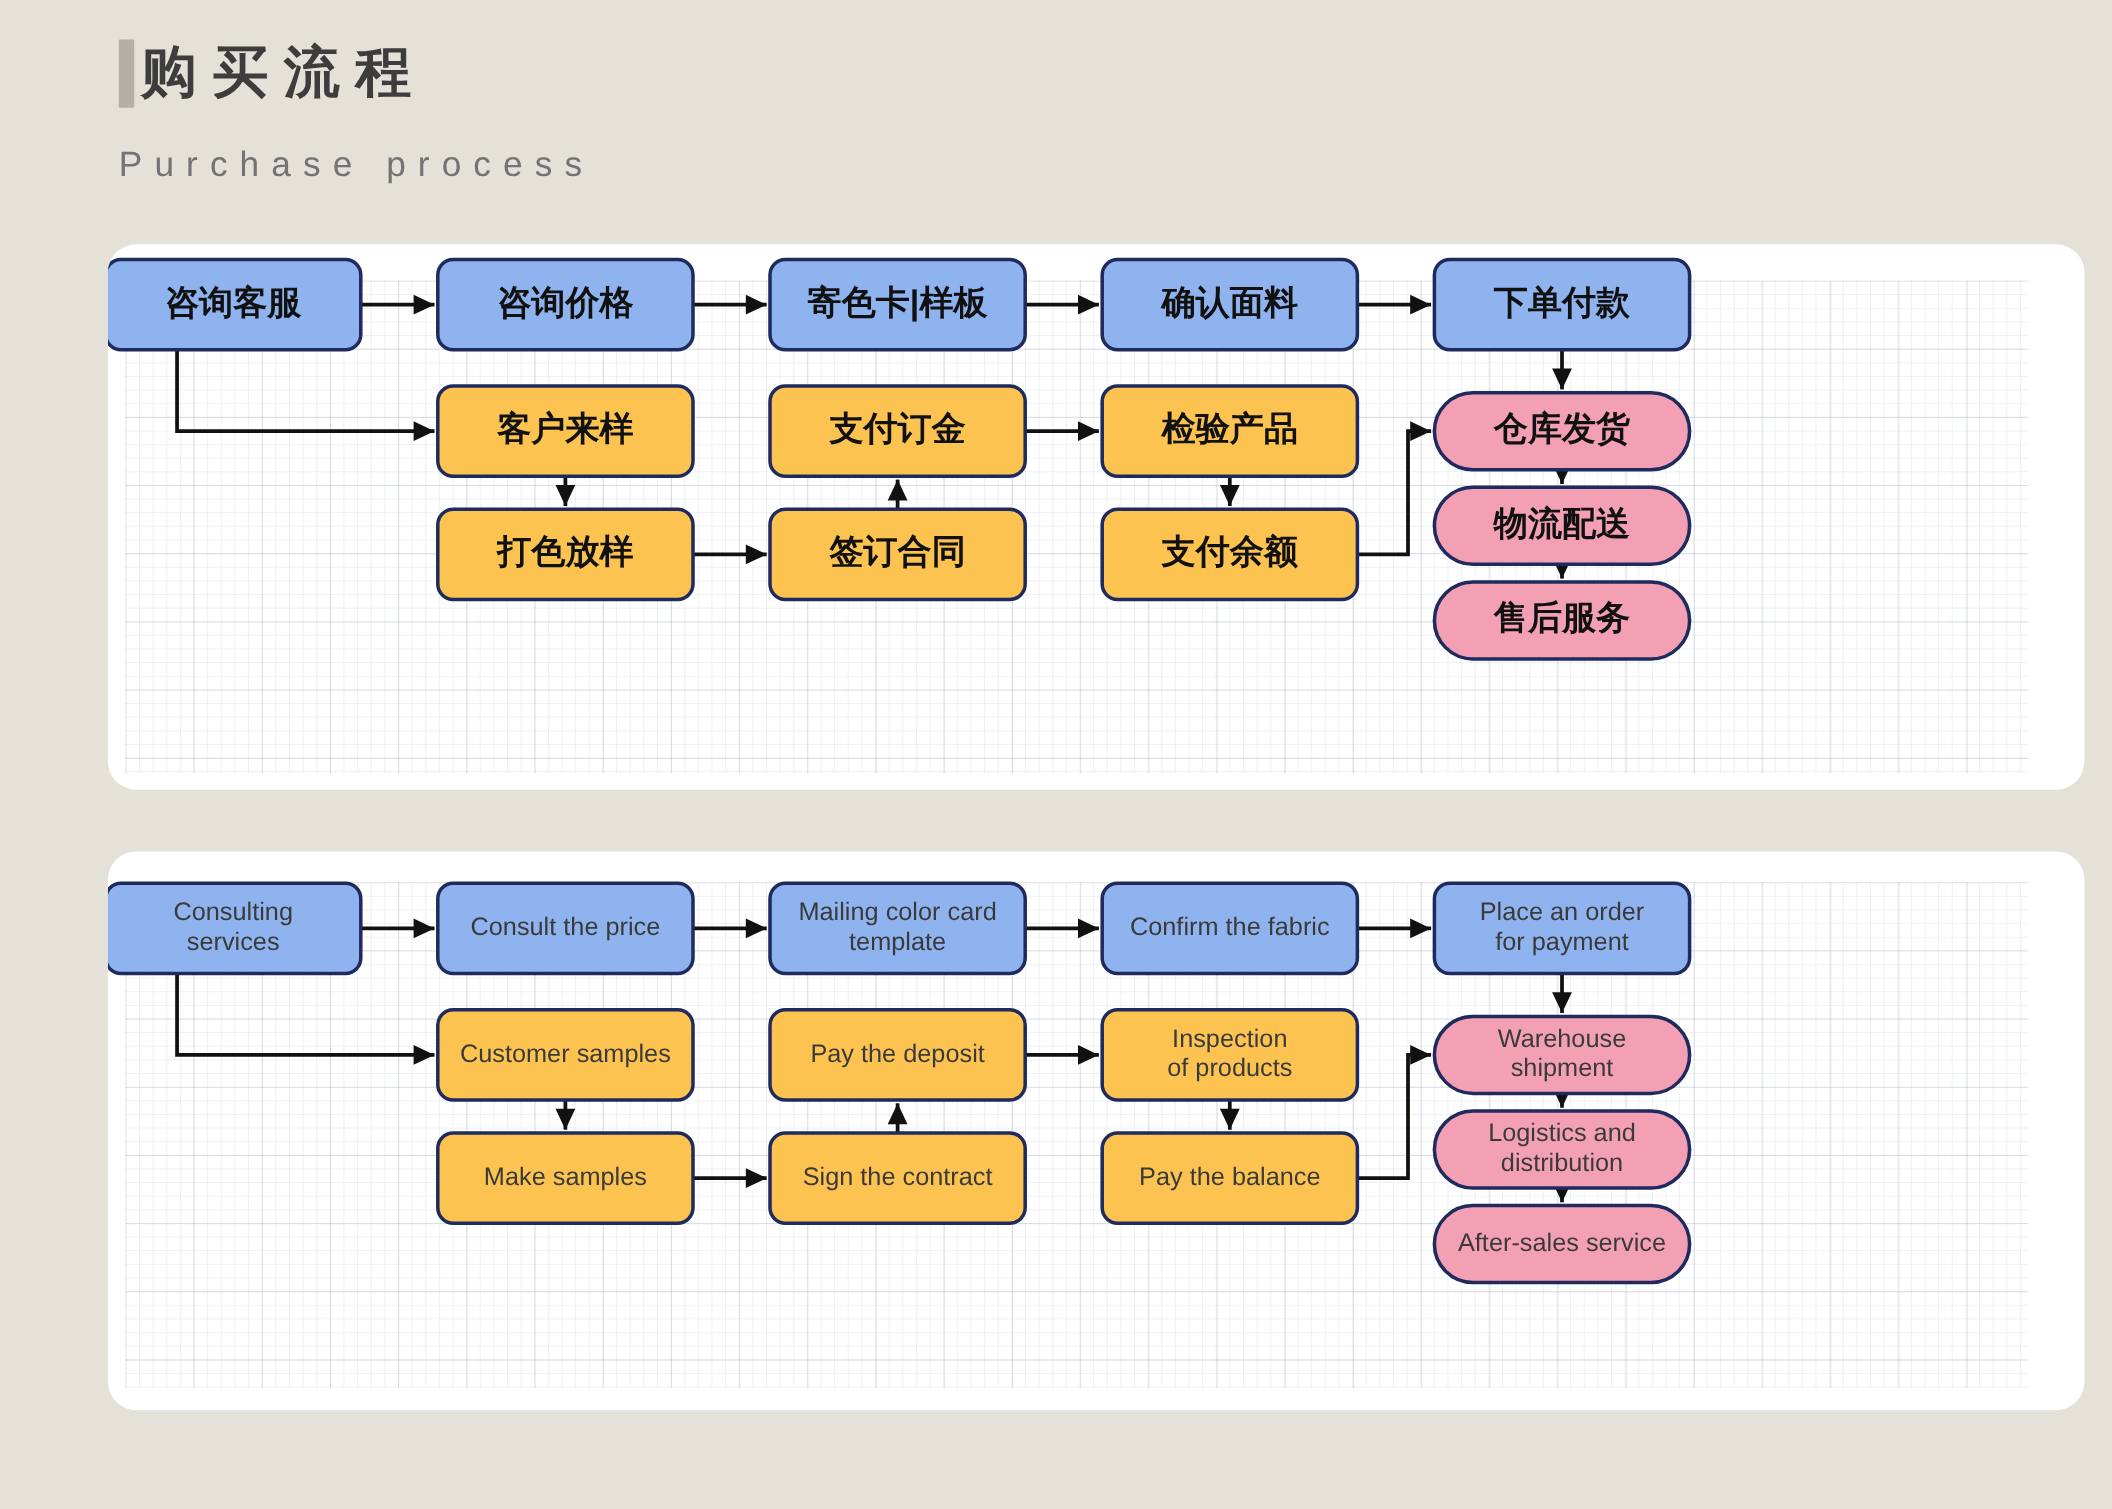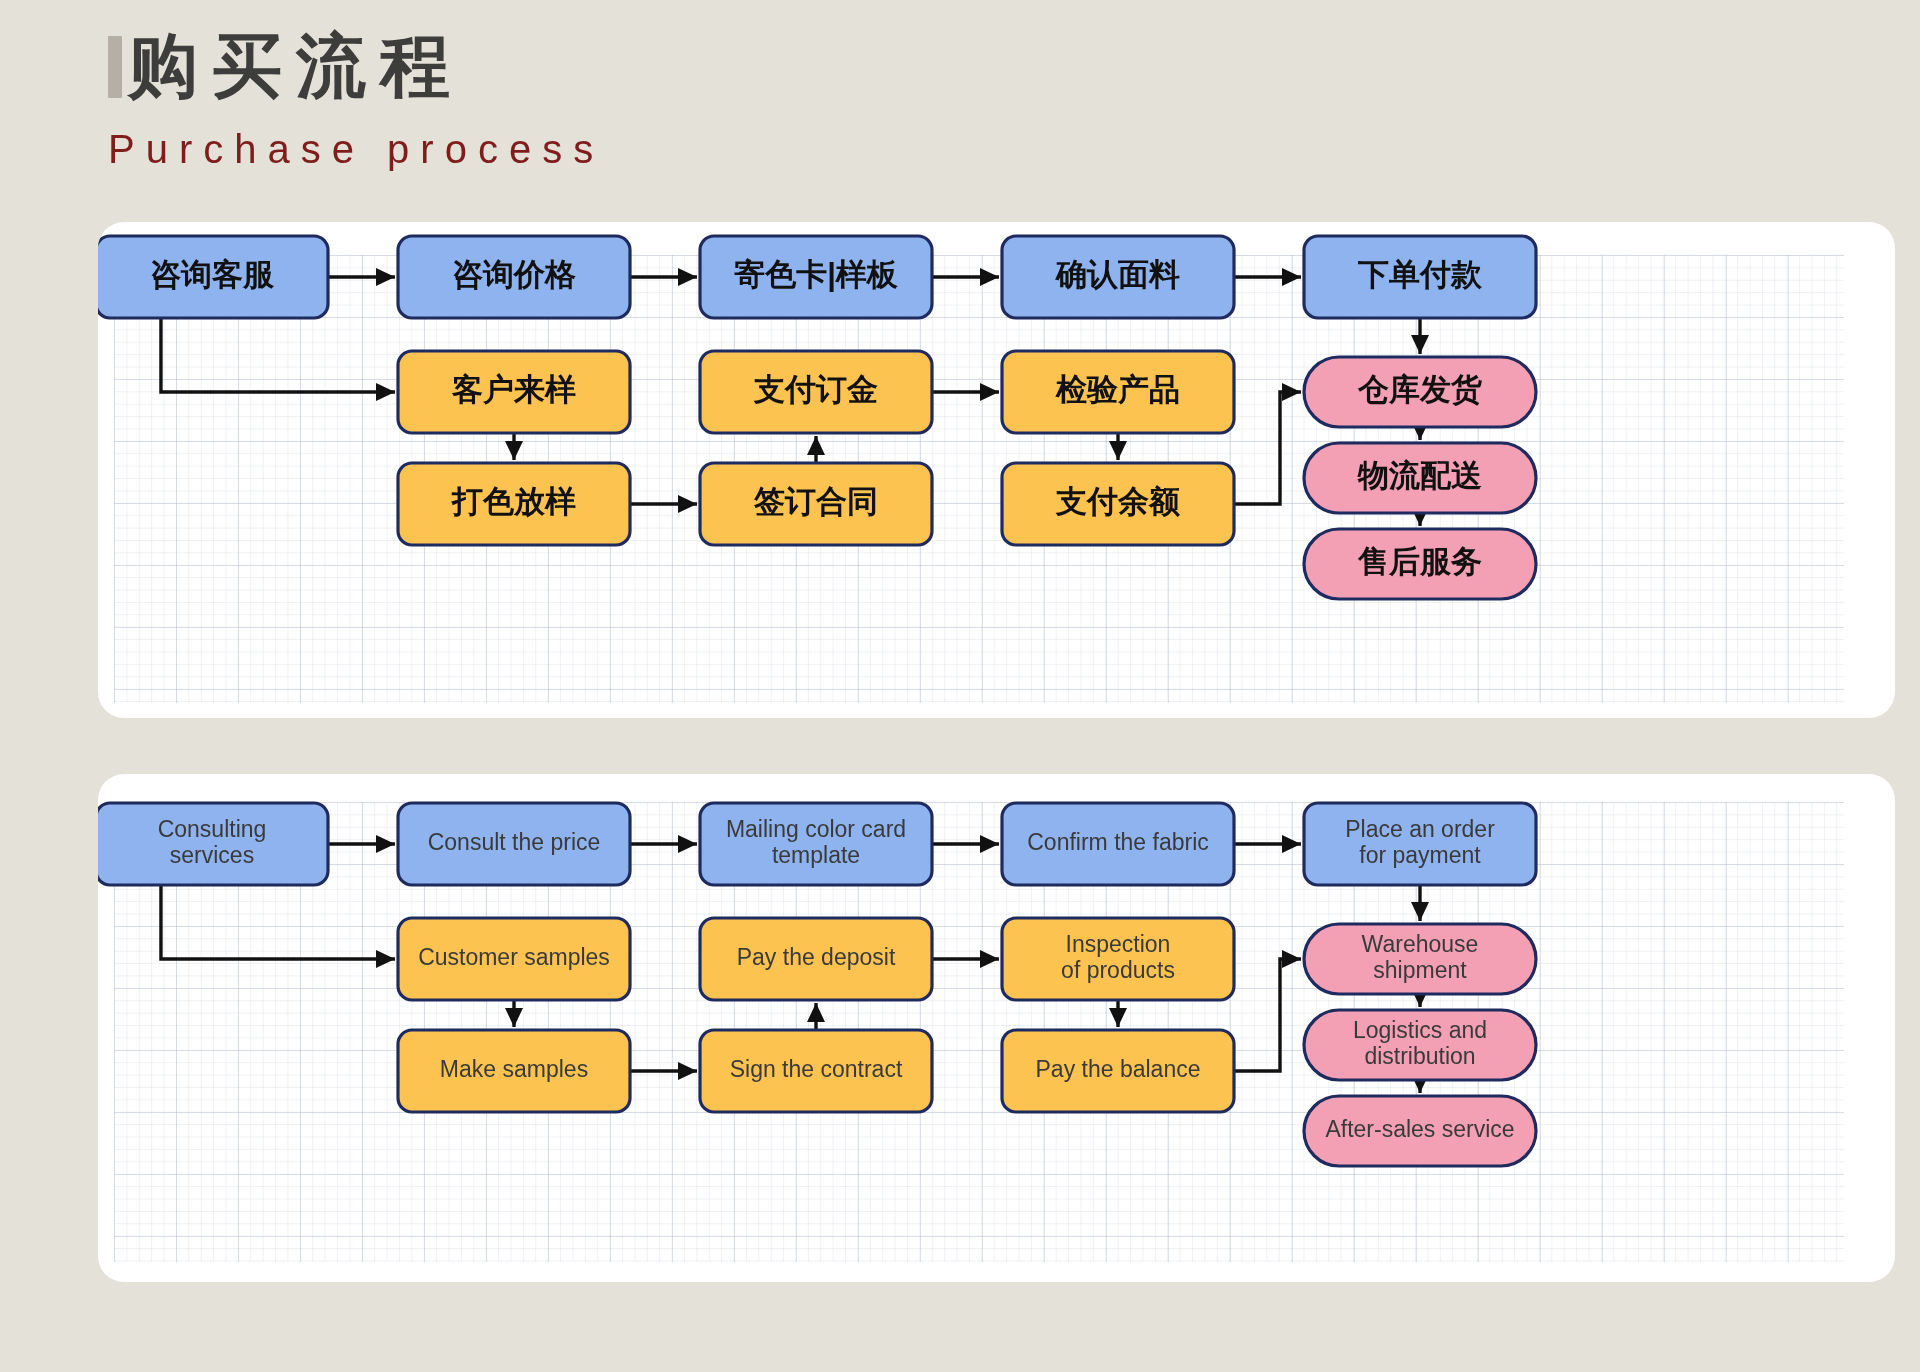--- a/index.html
+++ b/index.html
@@ -12,26 +12,26 @@
     position:relative;
   }
   
   #header{position:absolute;left:0;top:0;width:1920px;height:200px;}
   #title-bar{
     position:absolute;left:108px;top:36px;width:14px;height:62px;
     background:#b4b0a6;border-radius:1px;
   }
   #title-cn{
     position:absolute;left:128px;top:22px;
-    font-size:70px;font-weight:bold;color:#3d3d3b;
+    font-size:51px;font-weight:bold;color:#3d3d3b;
     letter-spacing:14px;line-height:88px;white-space:nowrap;text-align:right;
   }
   #title-en{
     position:absolute;left:108px;top:128px;
-    font-size:40px;color:#7f1d1d;
+    font-size:32px;color:#737373;
     letter-spacing:11px;line-height:42px;white-space:nowrap;
   }
   
   .card{
     position:absolute;
     background:#ffffff;
     border-radius:26px;
     overflow:hidden;
     padding-left:35px;
   }

